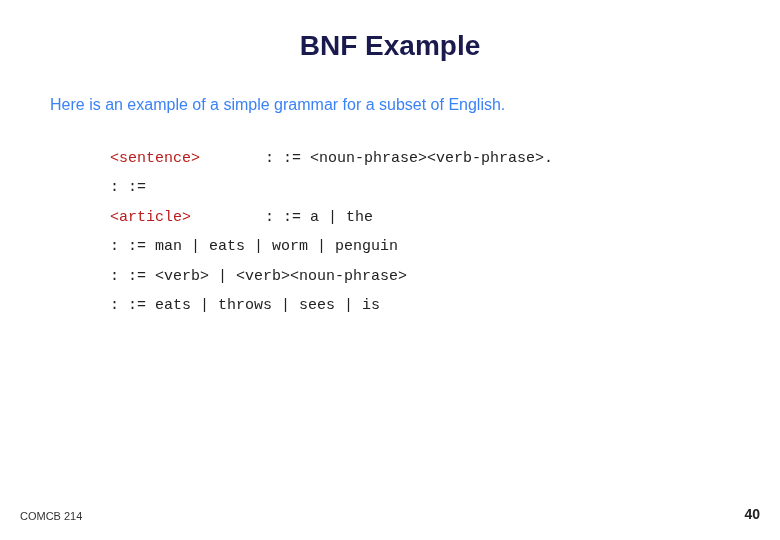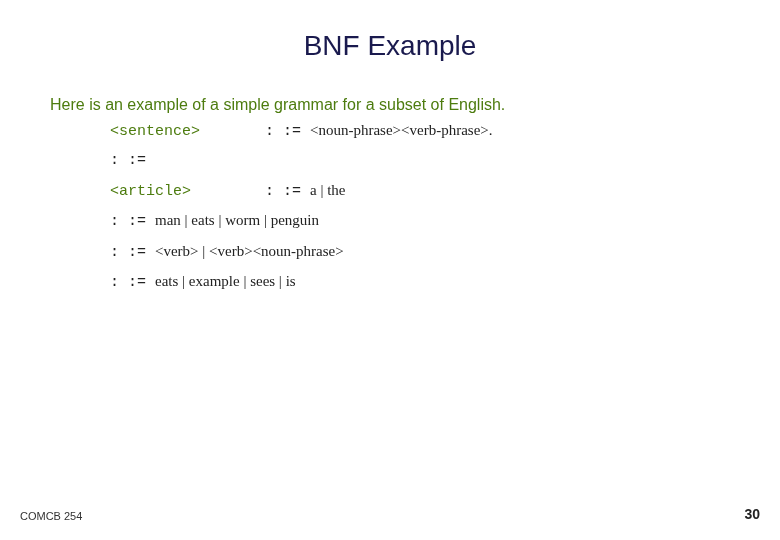--- a/index.html
+++ b/index.html
@@ -14,53 +14,53 @@
     .page {
       width: 780px;
       height: 540px;
       padding: 30px 50px 30px 50px;
       display: flex;
       flex-direction: column;
     }
     .title {
       text-align: center;
       font-size: 28px;
-      font-weight: normal;
+      font-weight: bold;
       color: #1a1a4e;
       margin-bottom: 30px;
       font-family: Arial, Helvetica, sans-serif;
     }
     .intro-text {
       font-size: 16px;
-      color: #4d7c0f;
+      color: #3b82f6;
       line-height: 1.6;
+      margin-bottom: 28px;
     }
     .grammar-table {
       margin-left: 60px;
       font-family: 'Courier New', Courier, monospace;
       font-size: 15px;
       color: #222222;
     }
     .grammar-row {
       display: flex;
       align-items: baseline;
       margin-bottom: 4px;
       line-height: 1.7;
     }
     .lhs {
       width: 155px;
-      color: #4d7c0f;
+      color: #b91c1c;
     }
     .op {
       width: 45px;
       color: #222222;
     }
     .rhs {
       color: #222222;
-      font-family: Liberation Serif, serif;
     }
     .footer-left {
       position: absolute;
       bottom: 18px;
       left: 20px;
       font-size: 11px;
       color: #333333;
       font-family: Arial, Helvetica, sans-serif;
     }
     .footer-right {
@@ -101,19 +101,19 @@
       <div class="grammar-row">
         <span class="op">: :=</span>
         <span class="rhs">man | eats | worm | penguin</span>
       </div>
       <div class="grammar-row">
         <span class="op">: :=</span>
         <span class="rhs">&lt;verb&gt; | &lt;verb&gt;&lt;noun-phrase&gt;</span>
       </div>
       <div class="grammar-row">
         <span class="op">: :=</span>
-        <span class="rhs">eats | example | sees | is</span>
+        <span class="rhs">eats | throws | sees | is</span>
       </div>
     </div>
 </div>
 
-<div class="footer-left">COMCB 254</div>
-<div class="footer-right">30</div>
+<div class="footer-left">COMCB 214</div>
+<div class="footer-right">40</div>
 
 </body></html>

